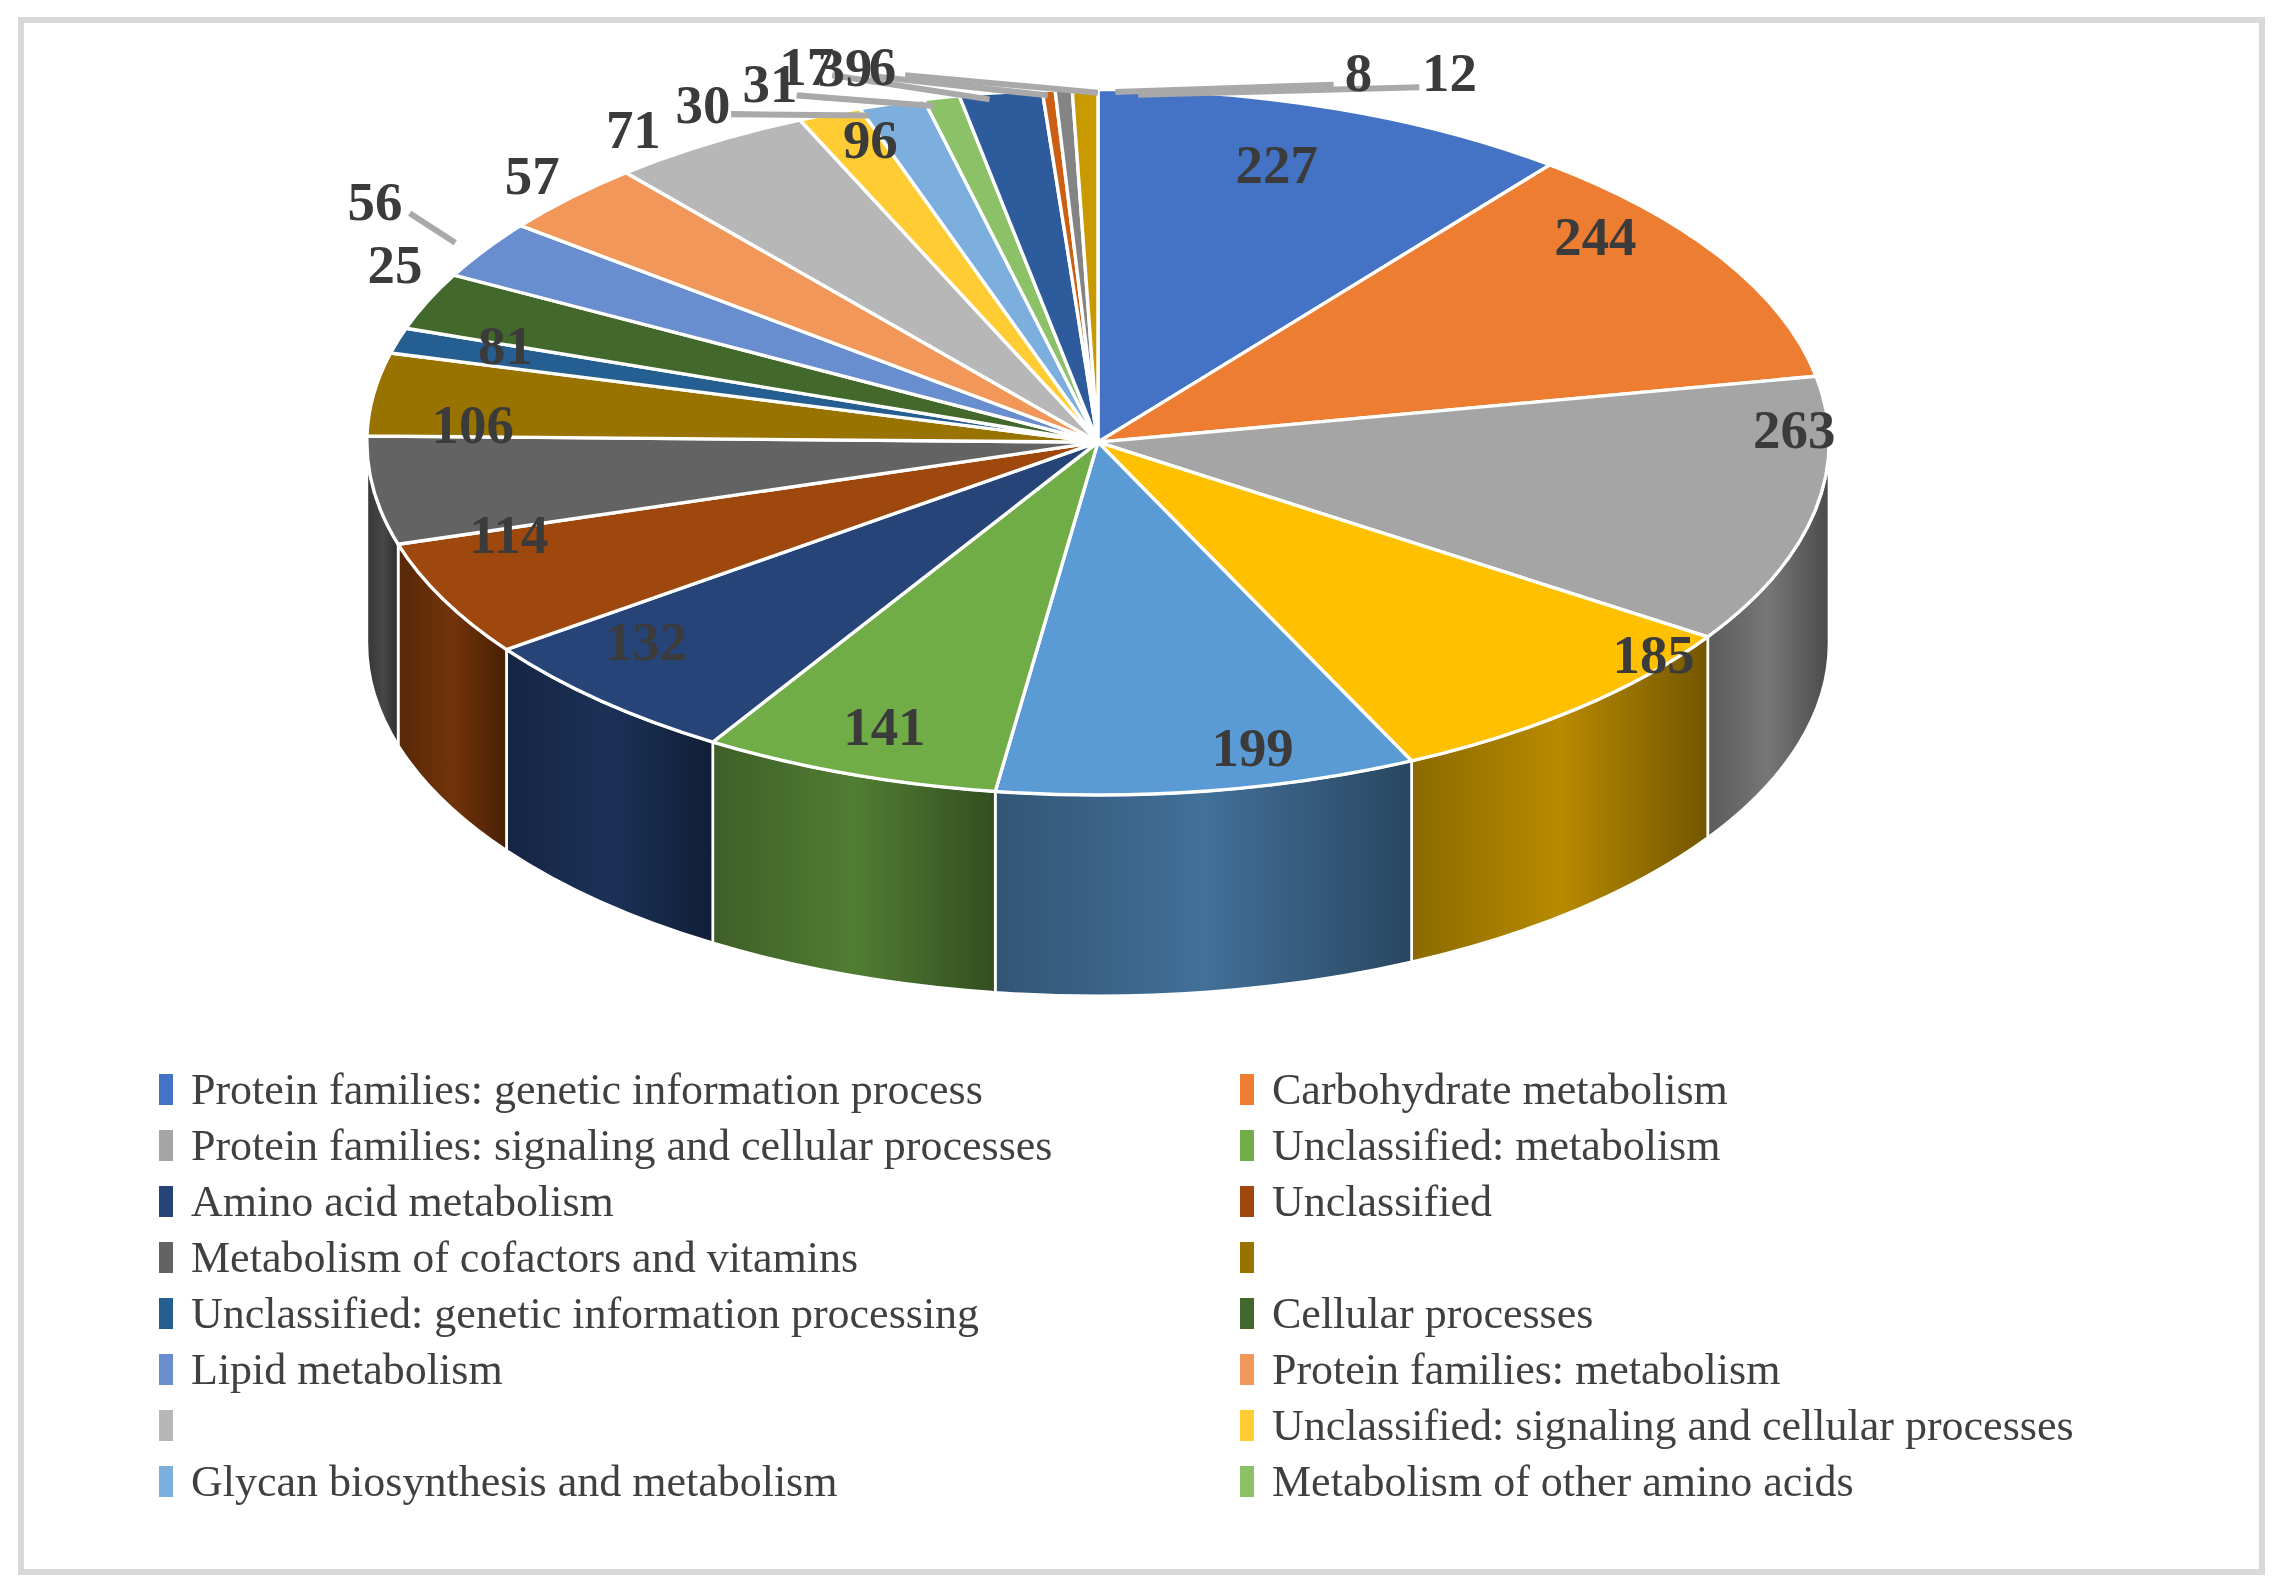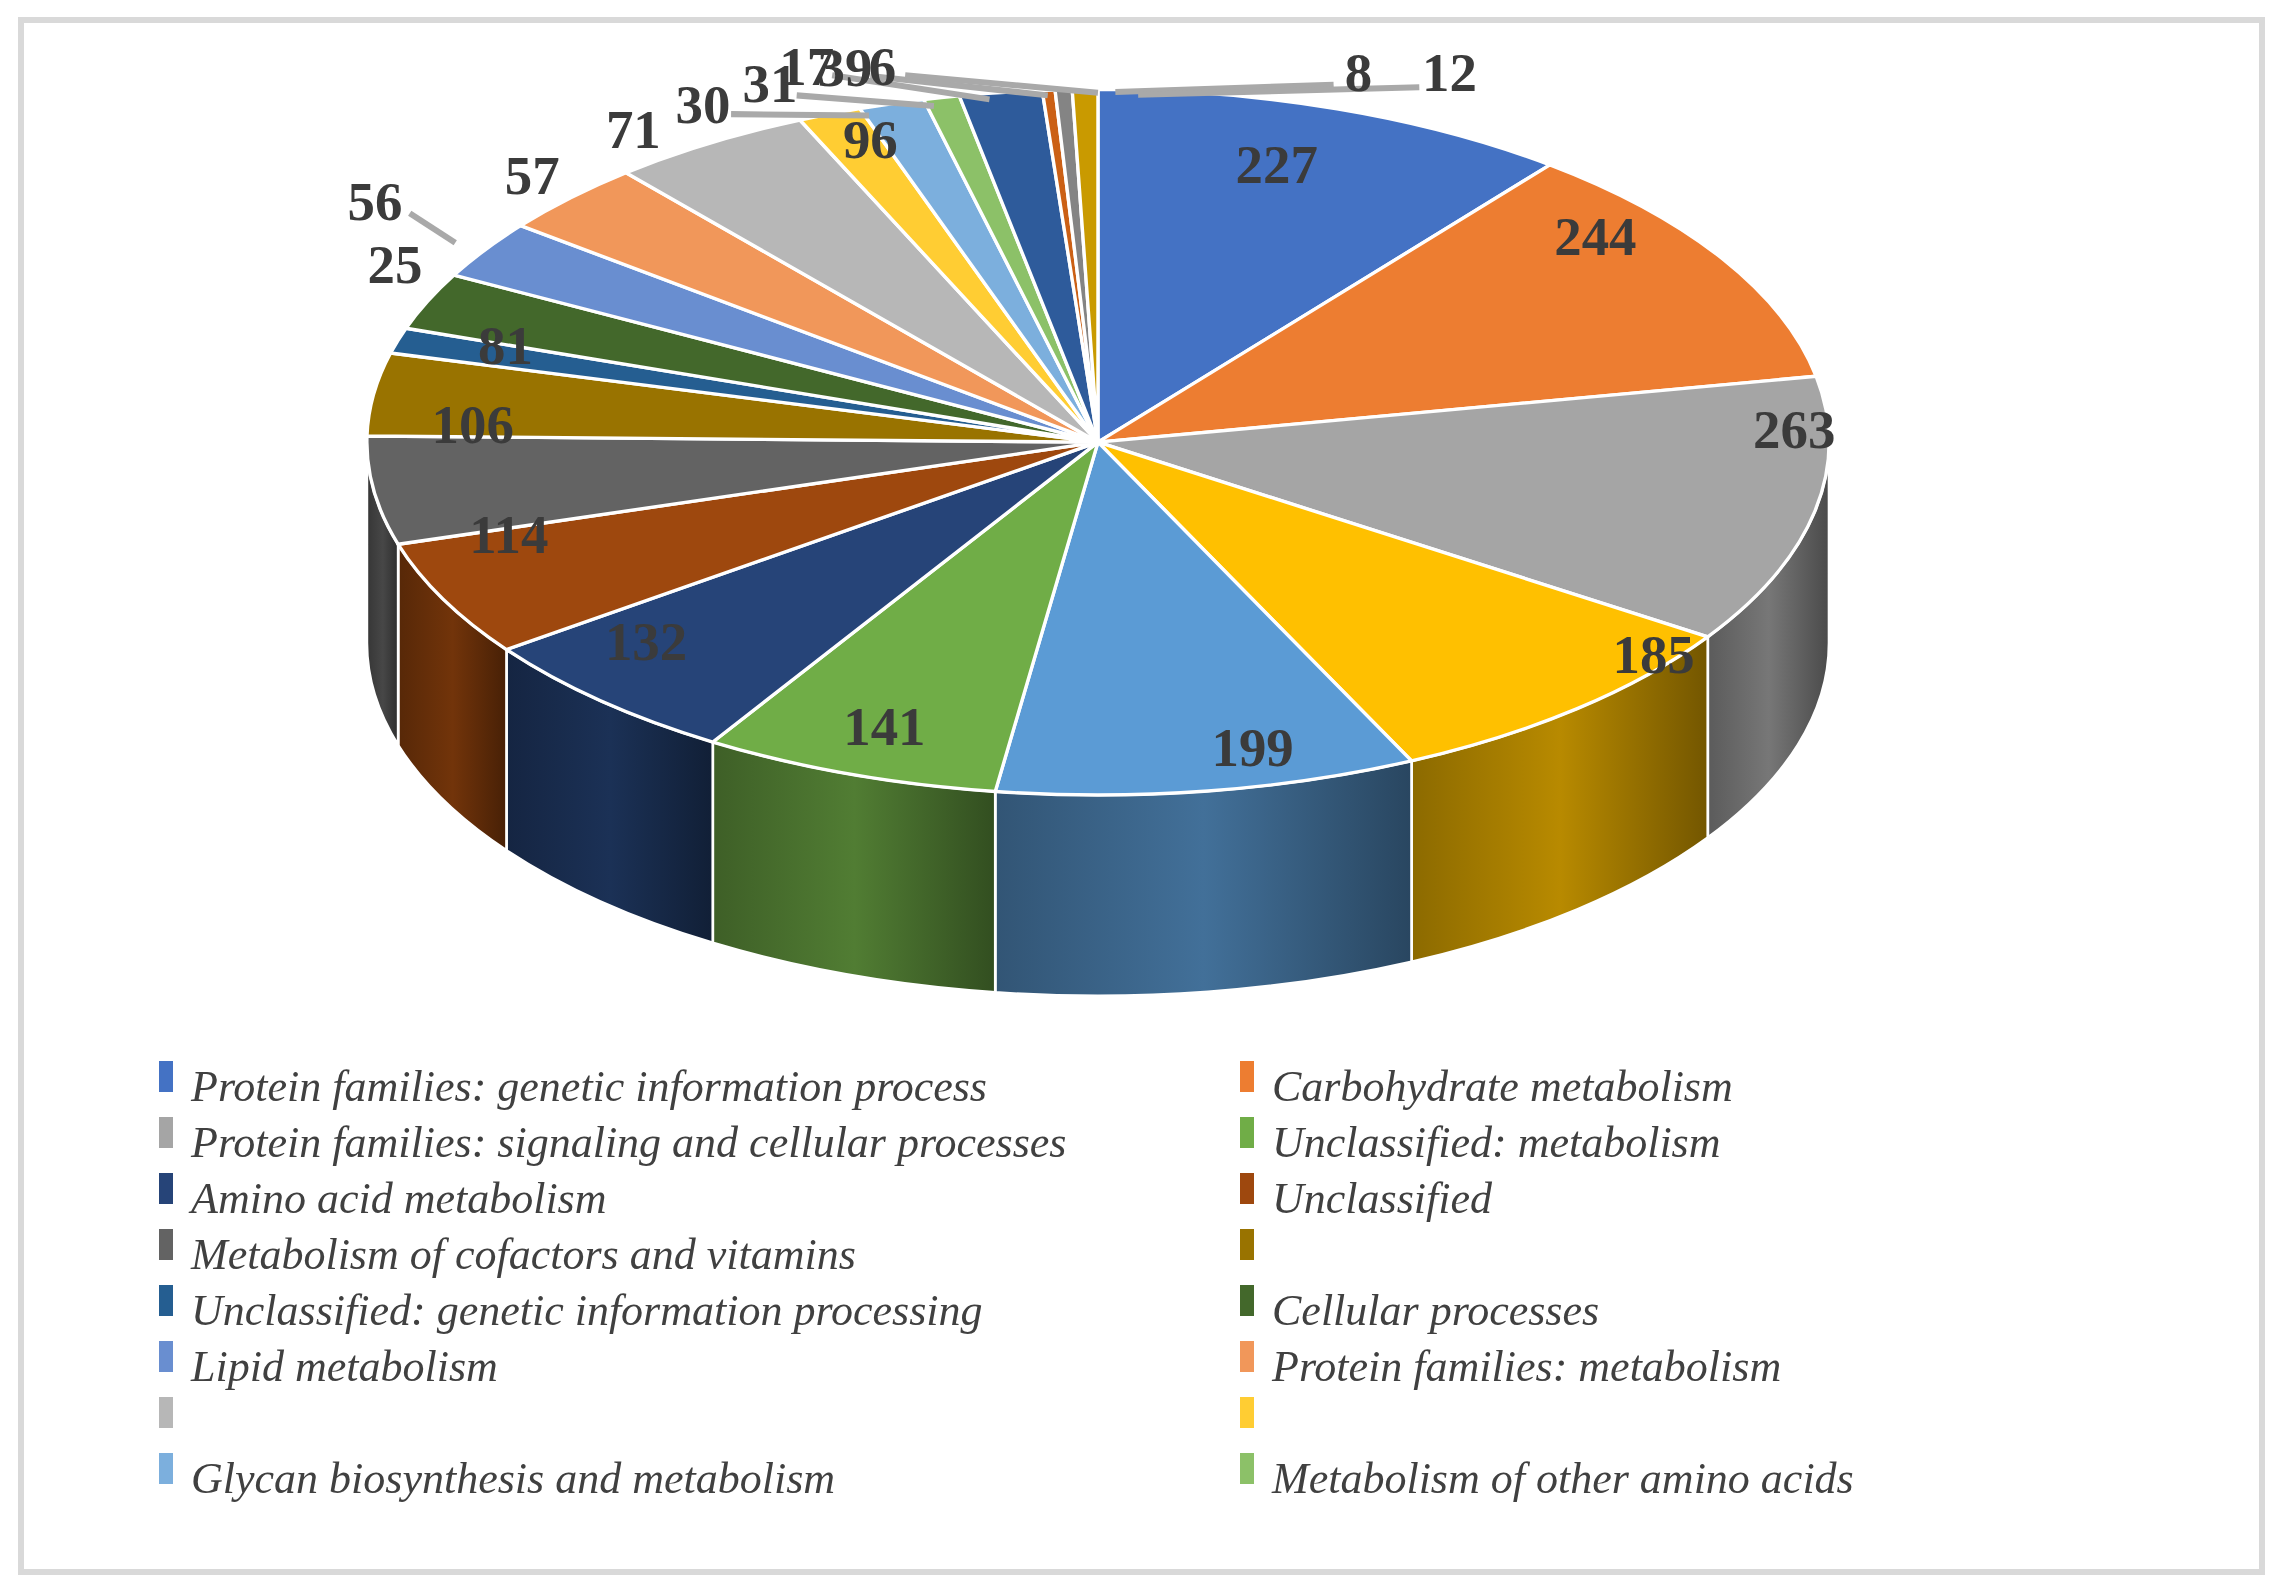--- a/index.html
+++ b/index.html
@@ -3,21 +3,21 @@
 <meta charset="utf-8">
 <style>
   html,body{margin:0;padding:0;background:#fff;}
   body{width:2295px;height:1594px;position:relative;overflow:hidden;
        font-family:"Liberation Serif","DejaVu Serif",serif;}
   .frame{position:absolute;left:18px;top:17.4px;width:2247px;height:1558px;
          border:6px solid #D9D9D9;background:#fff;box-sizing:border-box;}
   .pie-svg{position:absolute;left:0;top:0;width:2295px;height:1594px;}
   .legend{position:absolute;left:159px;top:1061px;width:2103px;
           display:grid;grid-template-columns:1081px 1fr;grid-auto-rows:56px;}
-  .legend-item{display:flex;min-width:0;font-style:italic;}
+  .legend-item{display:flex;align-items:center;min-width:0;}
   .legend-swatch{width:14px;height:31px;margin-right:18px;flex:0 0 auto;}
   .legend-label{font-size:44px;color:#404040;white-space:nowrap;}
 </style>
 </head>
 <body>
 
 <div class="frame"></div>
 
 <svg class="pie-svg" viewBox="0 0 3428 2380">
   <defs>
@@ -187,20 +187,21 @@
     <span class="legend-swatch" style="background: rgb(241, 151, 90);"></span>
     <span class="legend-label">Protein families: metabolism</span>
   </div>
 
   <div class="legend-item">
     <span class="legend-swatch" style="background: rgb(183, 183, 183);"></span>
   </div>
 
   <div class="legend-item">
     <span class="legend-swatch" style="background: rgb(255, 205, 51);"></span>
+    <span class="legend-label">Unclassified: signaling and cellular processes</span>
   </div>
 
   <div class="legend-item">
     <span class="legend-swatch" style="background: rgb(124, 175, 221);"></span>
     <span class="legend-label">Glycan biosynthesis and metabolism</span>
   </div>
 
   <div class="legend-item">
     <span class="legend-swatch" style="background: rgb(140, 193, 104);"></span>
     <span class="legend-label">Metabolism of other amino acids</span>

